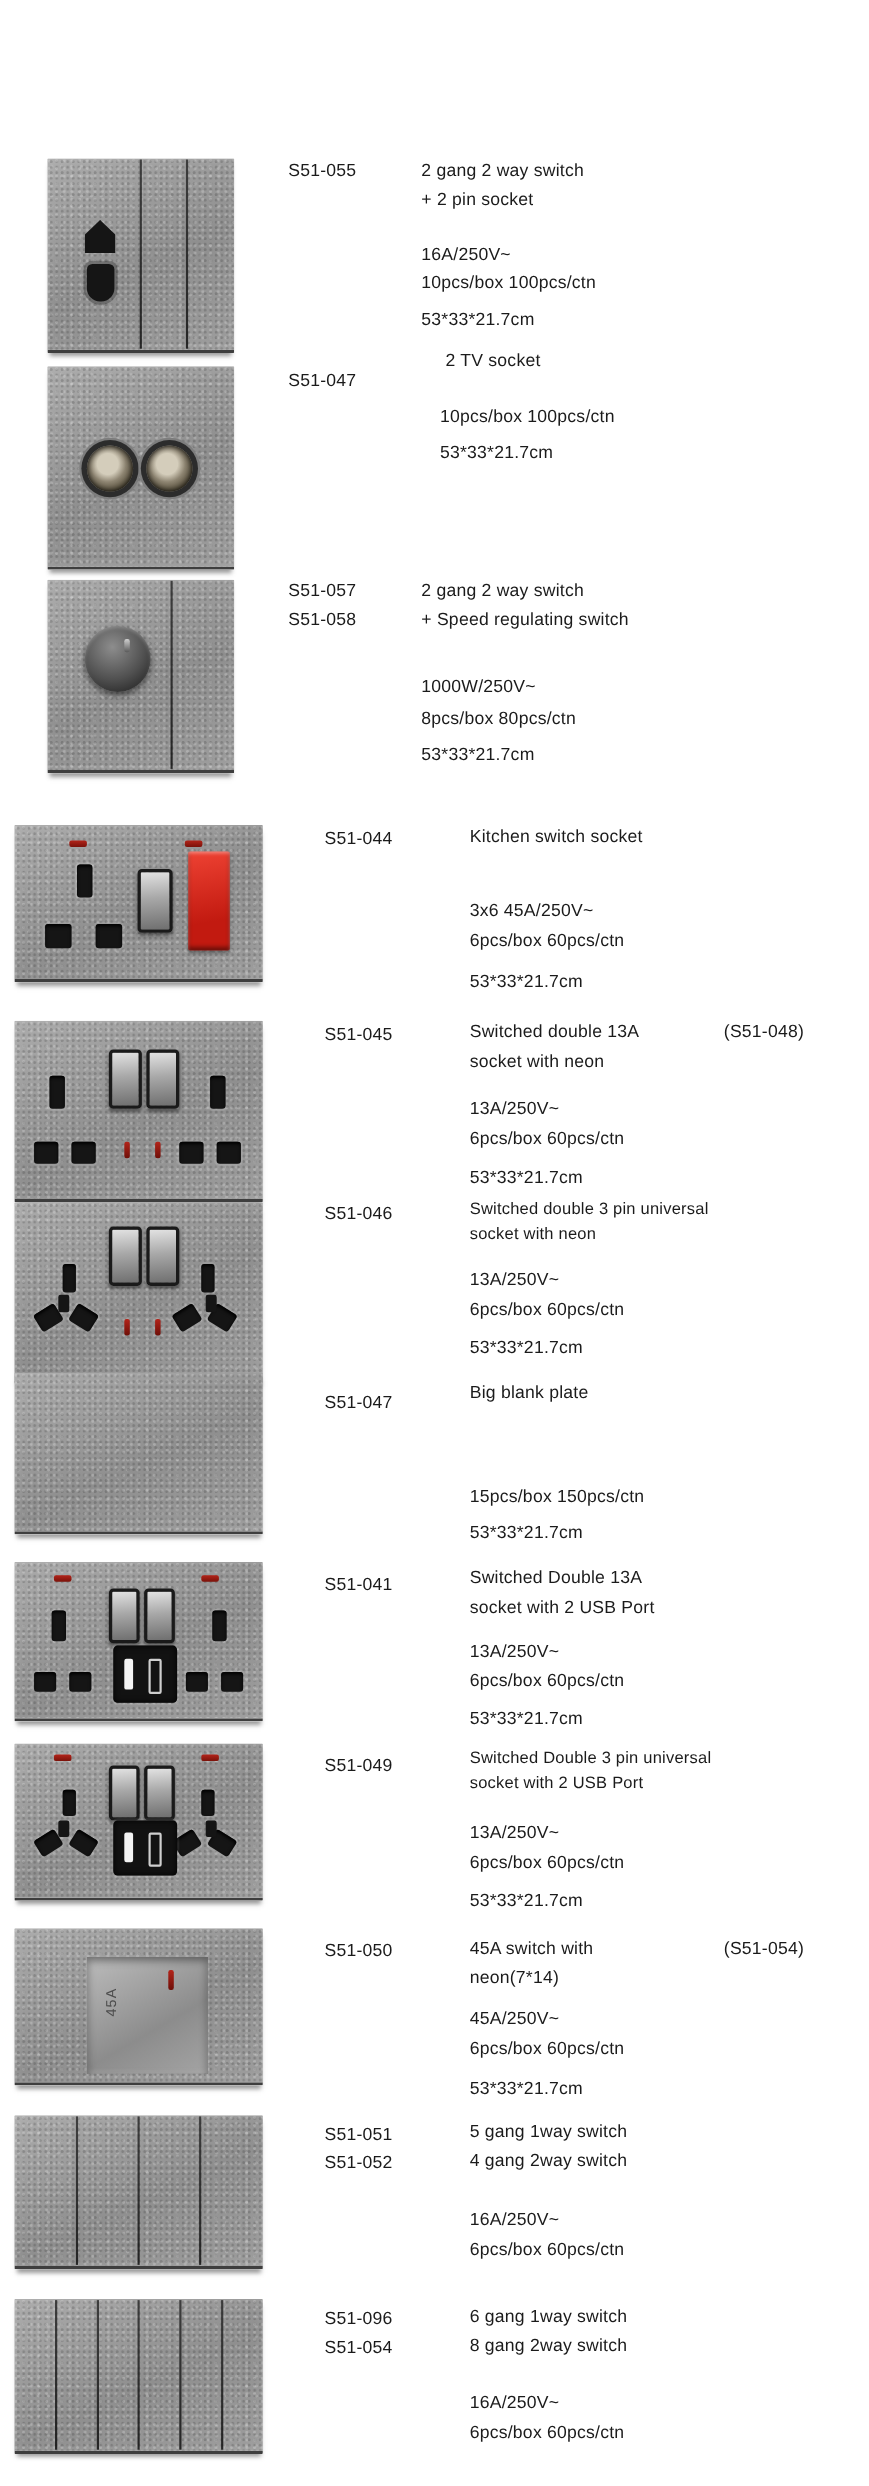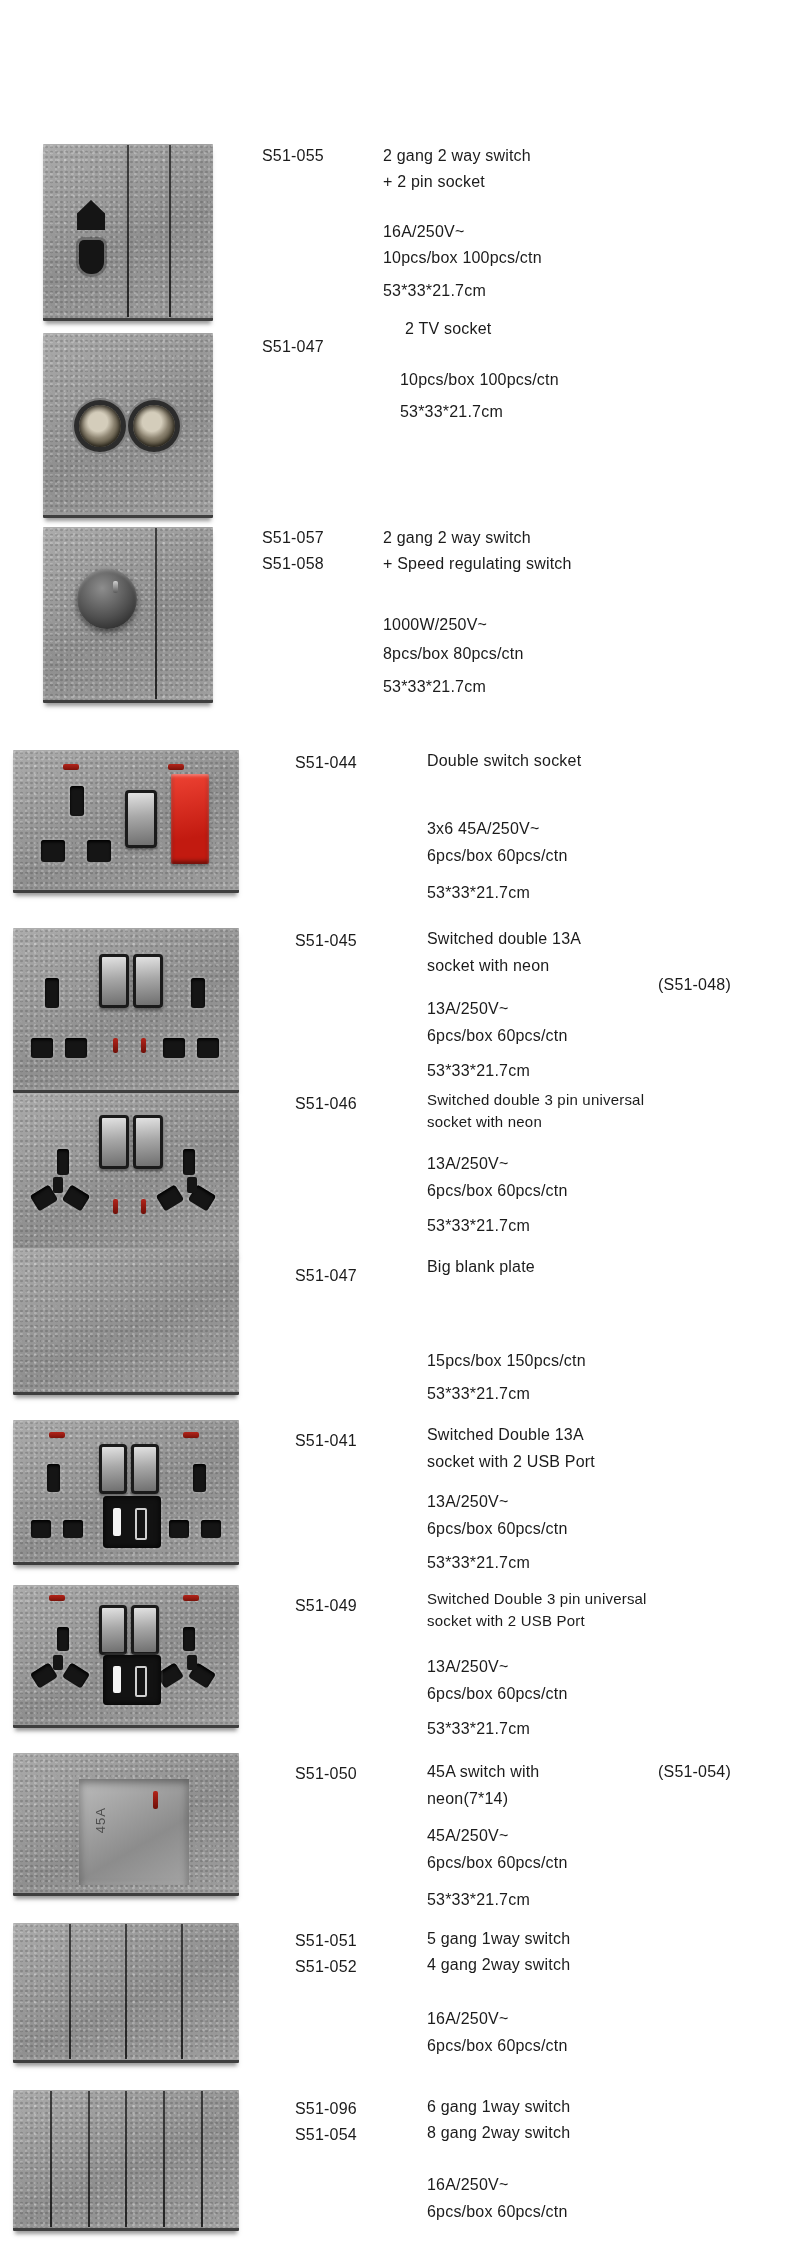--- a/index.html
+++ b/index.html
@@ -90,41 +90,41 @@
   <div class="plate" style="left:13px;top:750px;width:226px;height:140px">
     <div class="neonh" style="left:50px;top:14px"></div>
     <div class="neonh" style="left:155px;top:14px"></div>
     <div class="blk vslot" style="left:57px;top:36px;width:14px;height:30px"></div>
     <div class="blk sq" style="left:28px;top:90px;width:24px;height:22px"></div>
     <div class="blk sq" style="left:74px;top:90px;width:24px;height:22px"></div>
     <div class="rocker" style="left:112px;top:40px;width:26px;height:52px"></div>
     <div class="redsw" style="left:158px;top:24px;width:38px;height:90px"></div>
   </div>
   <div class="t" style="left:295px;top:753px">S51-044</div>
-  <div class="t" style="left:427px;top:751px">Double switch socket</div>
+  <div class="t" style="left:427px;top:751px">Kitchen switch socket</div>
   <div class="t" style="left:427px;top:819px">3x6 45A/250V~</div>
   <div class="t" style="left:427px;top:846px">6pcs/box 60pcs/ctn</div>
   <div class="t" style="left:427px;top:883px">53*33*21.7cm</div>
 
   <div class="plate" style="left:13px;top:928px;width:226px;height:162px">
     <div class="rocker" style="left:86px;top:26px;width:24px;height:48px"></div>
     <div class="rocker" style="left:120px;top:26px;width:24px;height:48px"></div>
     <div class="blk vslot" style="left:32px;top:50px;width:14px;height:30px"></div>
     <div class="blk vslot" style="left:178px;top:50px;width:14px;height:30px"></div>
     <div class="blk sq" style="left:18px;top:110px;width:22px;height:20px"></div>
     <div class="blk sq" style="left:52px;top:110px;width:22px;height:20px"></div>
     <div class="blk sq" style="left:150px;top:110px;width:22px;height:20px"></div>
     <div class="blk sq" style="left:184px;top:110px;width:22px;height:20px"></div>
     <div class="neon" style="left:100px;top:110px"></div>
     <div class="neon" style="left:128px;top:110px"></div>
   </div>
   <div class="t" style="left:295px;top:931px">S51-045</div>
   <div class="t" style="left:427px;top:929px">Switched double 13A</div>
   <div class="t" style="left:427px;top:956px">socket with neon</div>
-  <div class="t" style="left:658px;top:975px">(S51-048)</div>
+  <div class="t" style="left:658px;top:929px">(S51-048)</div>
   <div class="t" style="left:427px;top:999px">13A/250V~</div>
   <div class="t" style="left:427px;top:1026px">6pcs/box 60pcs/ctn</div>
   <div class="t" style="left:427px;top:1061px">53*33*21.7cm</div>
 
   <div class="plate" style="left:13px;top:1093px;width:226px;height:162px">
     <div class="rocker" style="left:86px;top:22px;width:24px;height:48px"></div>
     <div class="rocker" style="left:120px;top:22px;width:24px;height:48px"></div>
     <div class="blk vslot" style="left:44px;top:56px;width:12px;height:26px"></div>
     <div class="blk sq" style="left:20px;top:96px;width:22px;height:18px;transform:rotate(-32deg)"></div>
     <div class="blk sq" style="left:52px;top:96px;width:22px;height:18px;transform:rotate(32deg)"></div>

